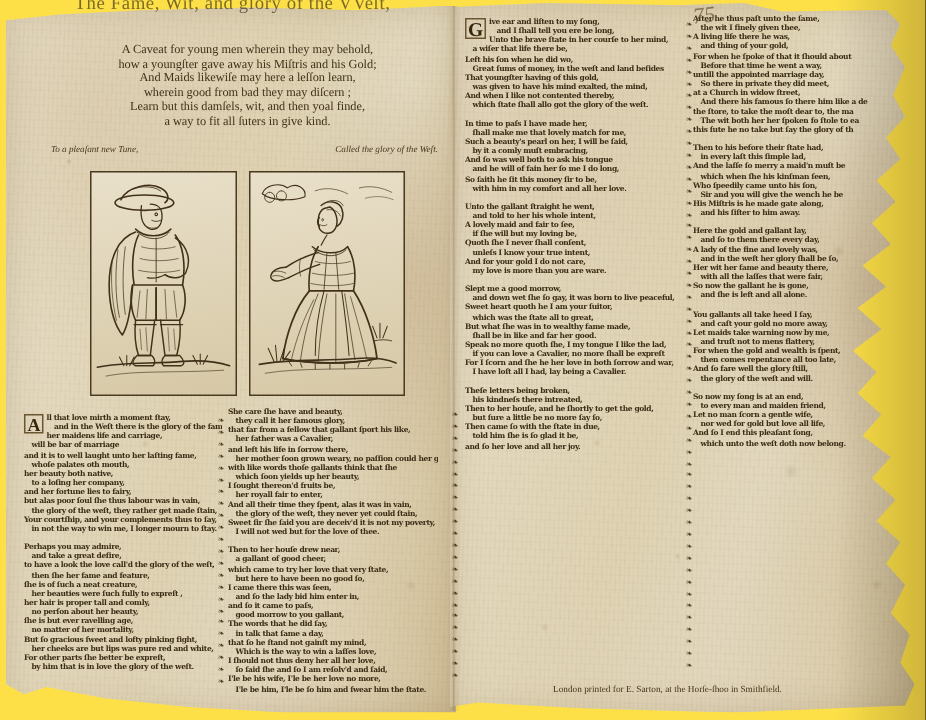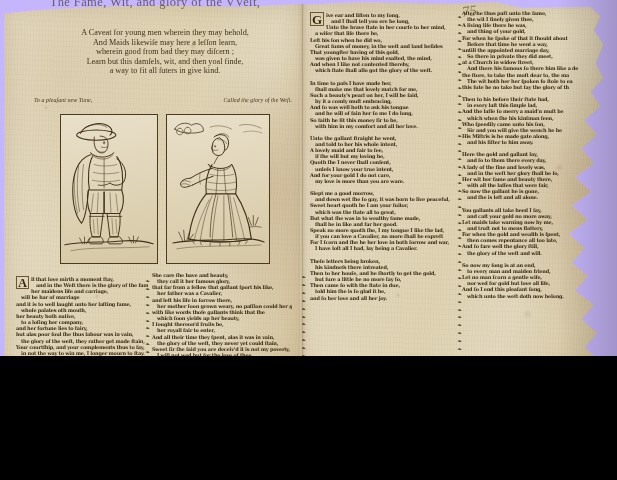--- a/index.html
+++ b/index.html
@@ -7,22 +7,22 @@
     margin: 0; padding: 0;
     width: 617px; height: 480px;
     overflow: hidden;
     background: #000000;
     font-family: "Liberation Serif", serif;
   }
 
   #sheet {
     position: relative;
     width: 617px;
-    height: 356px;
-    background: #c4b5fd;
+    height: 480px;
+    background: #fde047;
     overflow: hidden;
   }
 
   
   .paper {
     position: absolute;
     background:
       radial-gradient(ellipse 60% 50% at 20% 15%, rgba(214,197,164,.55), rgba(214,197,164,0) 70%),
       radial-gradient(ellipse 45% 40% at 88% 40%, rgba(196,173,136,.55), rgba(196,173,136,0) 72%),
       radial-gradient(ellipse 70% 30% at 50% 98%, rgba(225,213,186,.8), rgba(225,213,186,0) 70%),
@@ -198,20 +198,21 @@
   </div>
 
   <div id="fold"></div>
 
   <div id="title-block">
     <div class="title-line-1">The Fame, Wit, and glory of the VVeſt,</div>
   </div>
 
   <div id="caveat">
     <div>A Caveat for young men wherein they may behold,</div>
+    <div>how a youngſter gave away his Miſtris and his Gold;</div>
     <div>And Maids likewiſe may here a leſſon learn,</div>
     <div>wherein good from bad they may diſcern ;</div>
     <div>Learn but this damſels, wit, and then yoal finde,</div>
     <div>a way to fit all ſuters in give kind.</div>
   </div>
 
   <div id="tune-row">
     <span>To a pleaſant new Tune,</span>
     <span>Called the glory of the Weſt.</span>
   </div>

